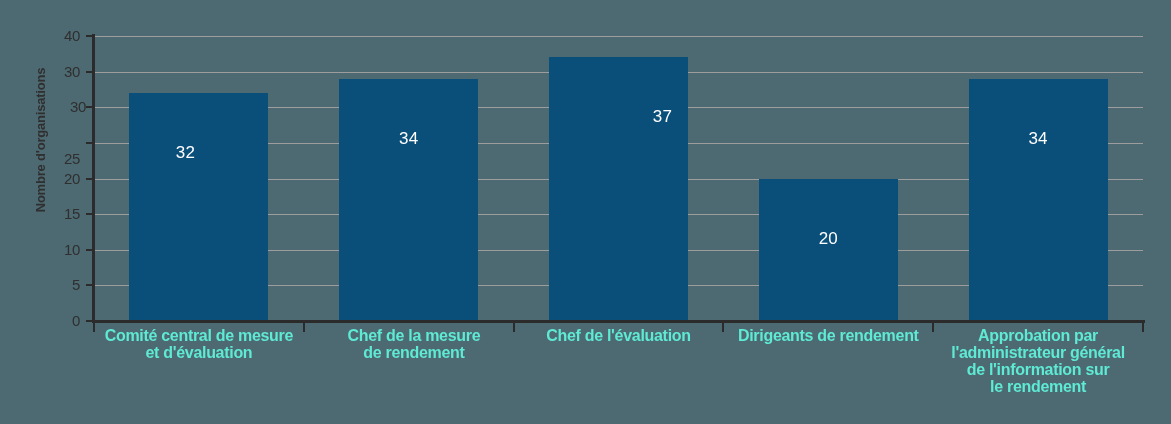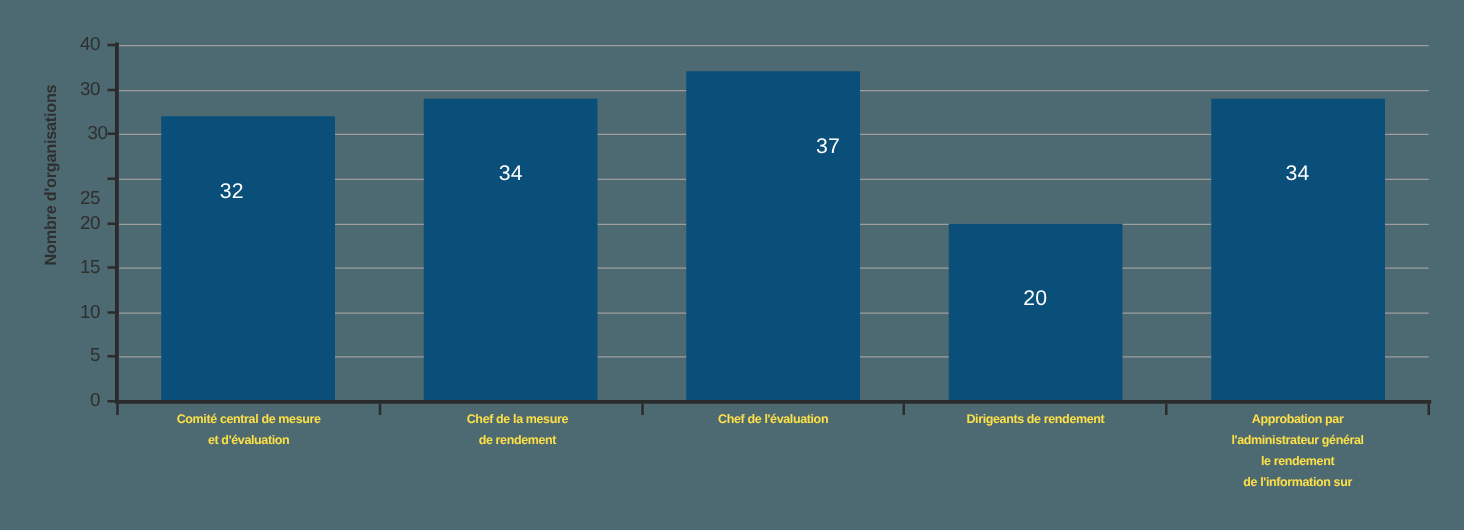--- a/index.html
+++ b/index.html
@@ -125,22 +125,22 @@
     position: absolute;
     top: 323px;
     width: 2px;
     height: 9px;
     background: #2b2b2b;
     z-index: 6;
   }
   .cat-label {
     position: absolute;
     top: 327px;
-    color: #fde047;
-    font-size: 10px;
+    color: #5eead4;
+    font-size: 16px;
     font-weight: bold;
     letter-spacing: -0.3px;
     line-height: 17px;
     text-align: center;
   }
 </style>
 </head>
 <body>
 
 <div id="chart-root">
@@ -213,18 +213,18 @@
       </div>
       <div class="cat-label" style="left: 513.6px; width: 209.8px;">
         <div>Chef de l'évaluation</div>
       </div>
       <div class="cat-label" style="left: 723.4px; width: 209.8px;">
         <div>Dirigeants de rendement</div>
       </div>
       <div class="cat-label" style="left: 933.2px; width: 209.8px;">
         <div>Approbation par</div>
         <div>l'administrateur général</div>
+        <div>de l'information sur</div>
         <div>le rendement</div>
-        <div>de l'information sur</div>
       </div>
     </div>
 
 </div>
 
 </body></html>

